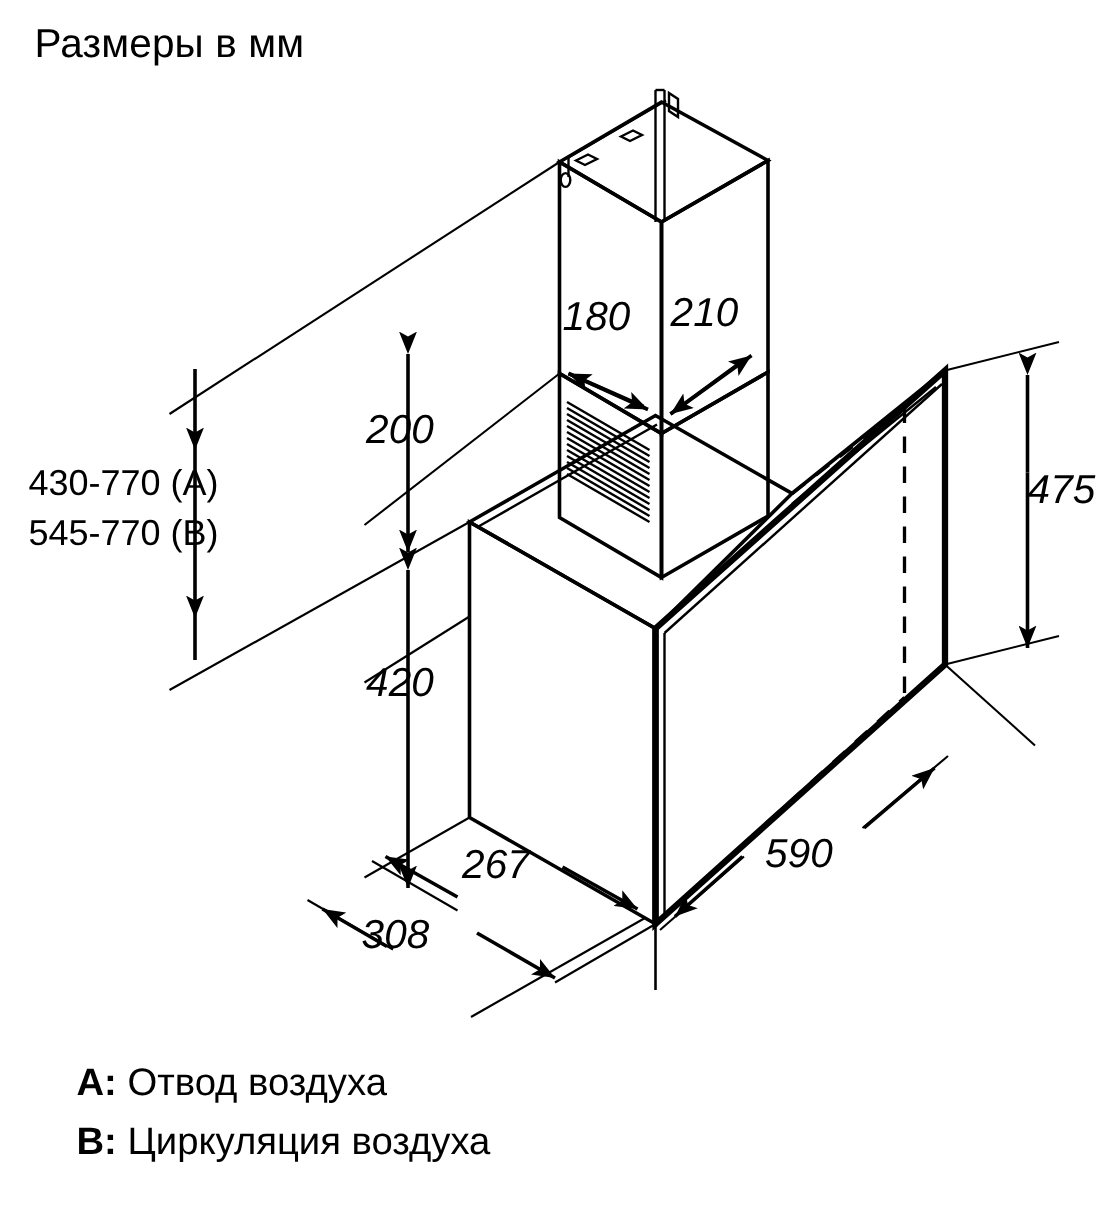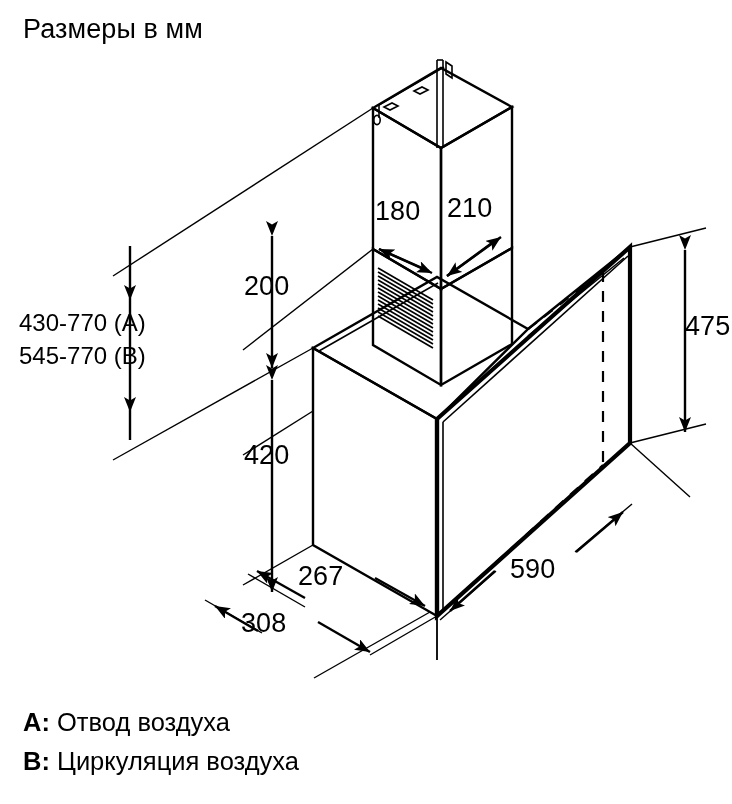--- a/index.html
+++ b/index.html
@@ -38,27 +38,28 @@
     white-space: nowrap;
   }
   .legend {
     position: absolute;
     left: 23px;
     top: 703px;
     font-size: 25.5px;
     line-height: 39px;
     white-space: nowrap;
   }
-  .legend-row { white-space: nowrap; }
+  .legend-row { white-space: nowrap; margin-left: 28px; }
   .legend-key { font-weight: 700; }
   .dim-label {
     position: absolute;
     font-size: 27px;
     white-space: nowrap;
     letter-spacing: 0.1px;
+    font-style: italic;
   }
   .ab-block {
     position: absolute;
     left: 19px;
     top: 306px;
     font-size: 24px;
     line-height: 33px;
     white-space: nowrap;
   }
   .ab-row { white-space: nowrap; }
@@ -228,21 +229,21 @@
   <div class="ab-block">
     <div class="ab-row">430-770 (A)</div>
     <div class="ab-row">545-770 (B)</div>
   </div>
 
   <div class="dim-label" style="left:244px; top:271px;">200</div>
   <div class="dim-label" style="left:244px; top:440px;">420</div>
   <div class="dim-label" style="left:375px; top:196px;">180</div>
   <div class="dim-label" style="left:447px; top:193px;">210</div>
   <div class="dim-label" style="left:653px; top:311px;margin-left:32px;">475</div>
-  <div class="dim-label" style="left:298px; top:561px;">267</div>
+  <div class="dim-label" style="left:308px; top:561px;">267</div>
   <div class="dim-label" style="left:241px; top:608px;">308</div>
   <div class="dim-label" style="left:510px; top:554px;text-align:center;">590</div>
 
   <div class="legend">
     <div class="legend-row">
       <span class="legend-key">A:</span>
       <span>Отвод воздуха</span>
     </div>
     <div class="legend-row">
       <span class="legend-key">B:</span>

